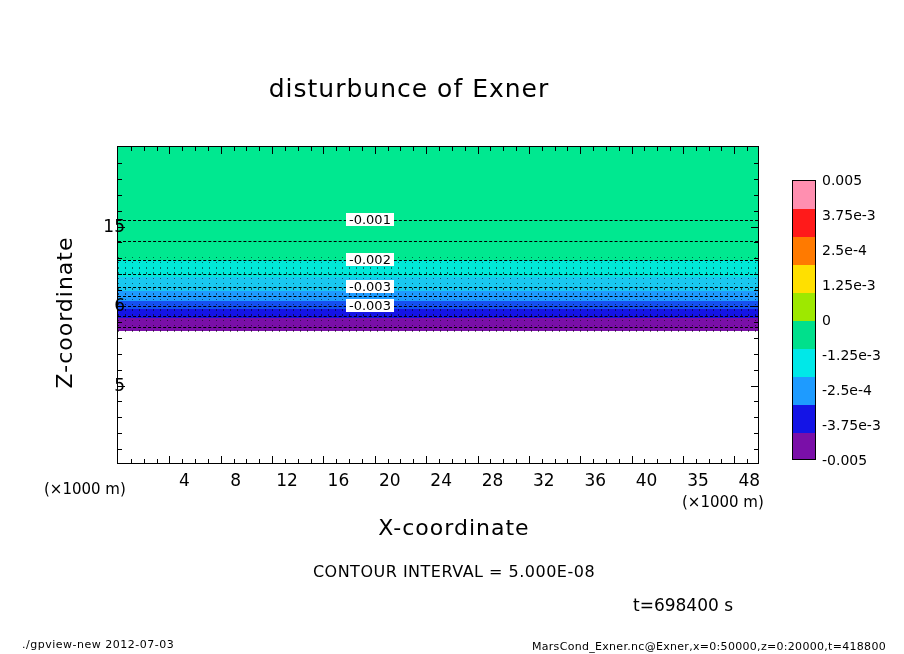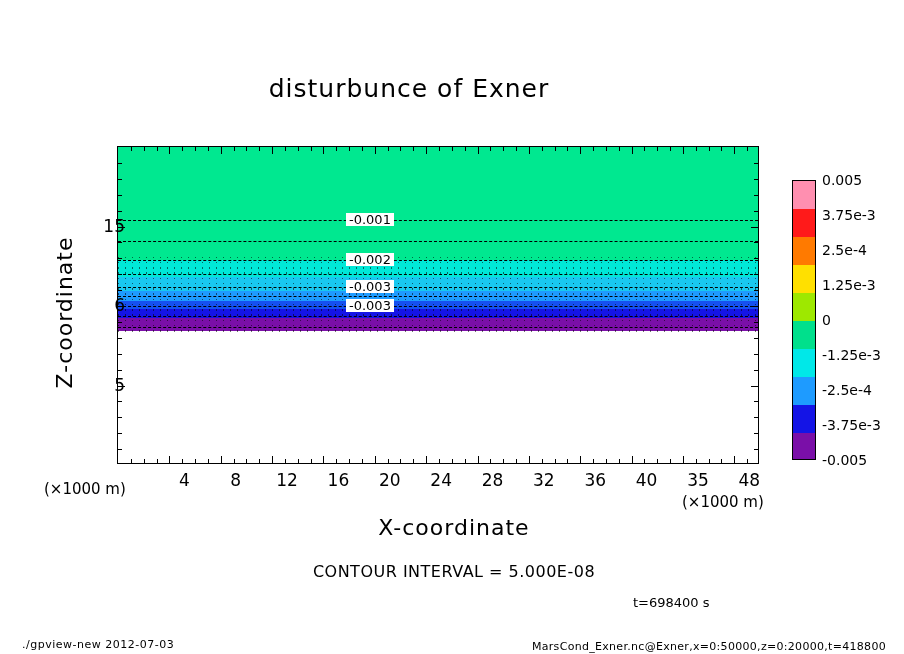--- a/index.html
+++ b/index.html
@@ -93,21 +93,21 @@
   }
   #x-unit-left  { left: 44px;  top: 480px; font-size: 15px; }
   #x-unit-right { left: 682px; top: 493px; font-size: 15px; }
 
   #contour-interval {
     left: 133px; top: 562px; width: 642px;
     text-align: center; font-size: 16px;
     letter-spacing: 0.5px;
   }
   #time-stamp {
-    left: 633px; top: 595px; font-size: 13px;
+    left: 633px; top: 595px; font-size: 17px;
   }
   #footer-left  { left: 22px;  top: 638px; font-size: 11px; letter-spacing: 0.5px; }
   #footer-right { right: 18px; top: 640px; font-size: 11px; letter-spacing: 0.3px; }
 
   
   #colorbar {
     left: 792px; top: 180px;
     width: 24px; height: 280px;
     border: 1.2px solid #000;
     box-sizing: border-box;

